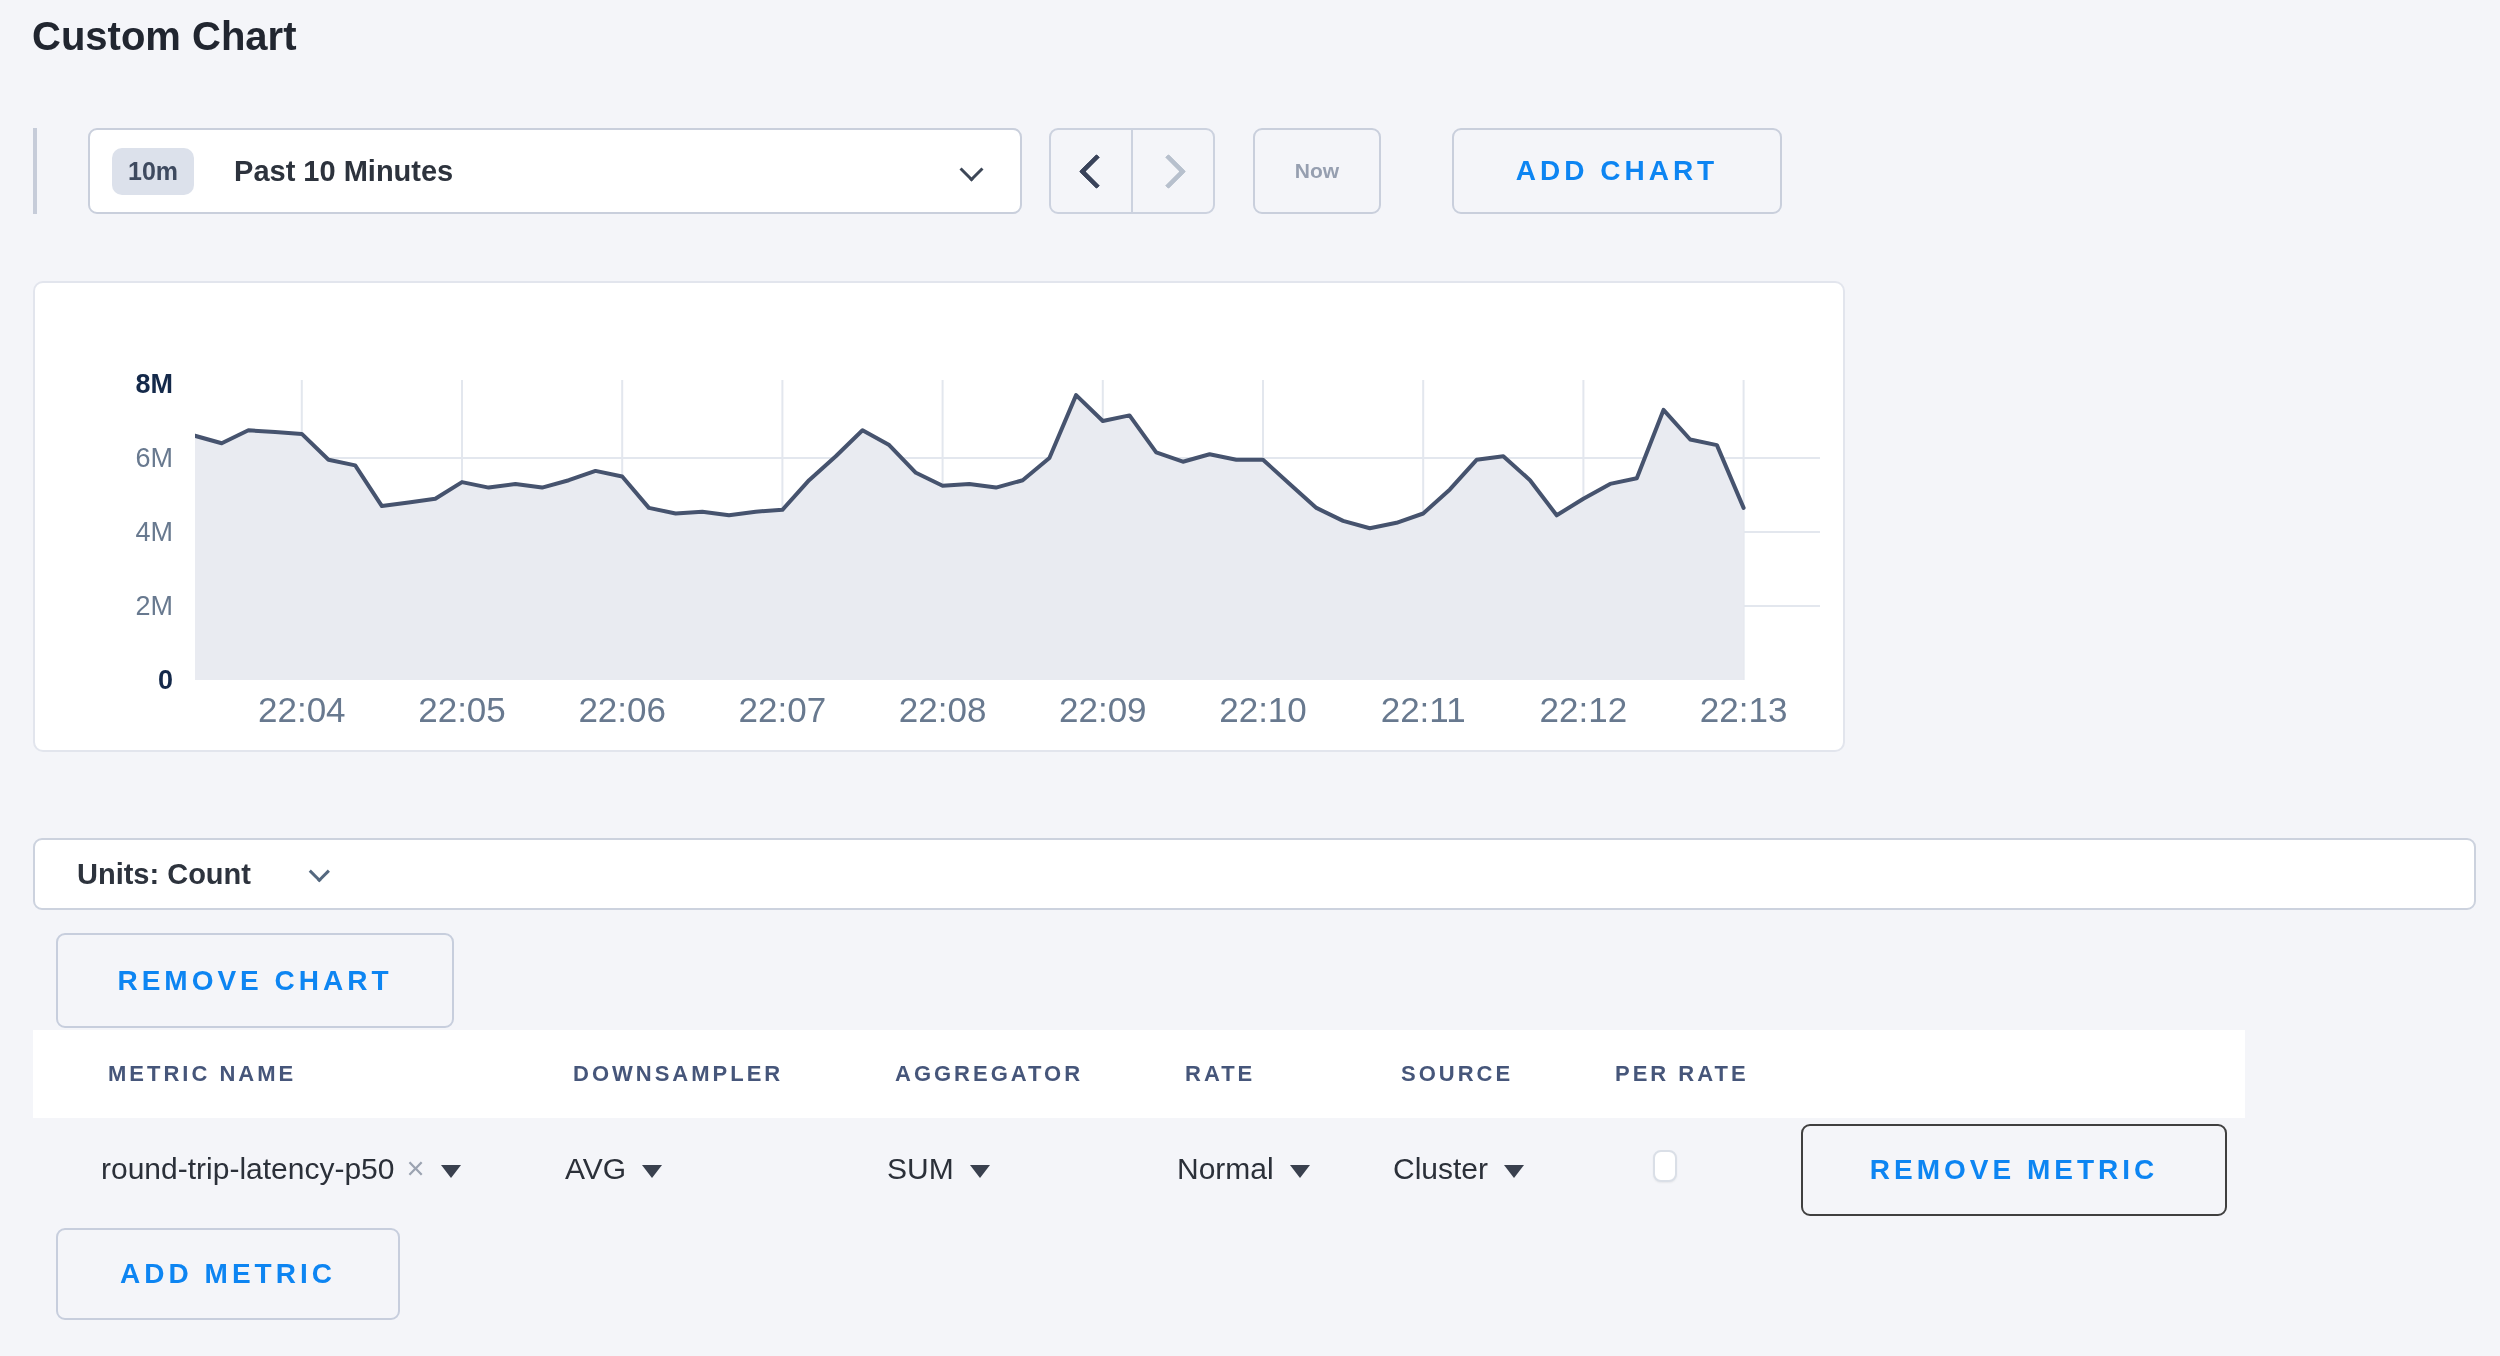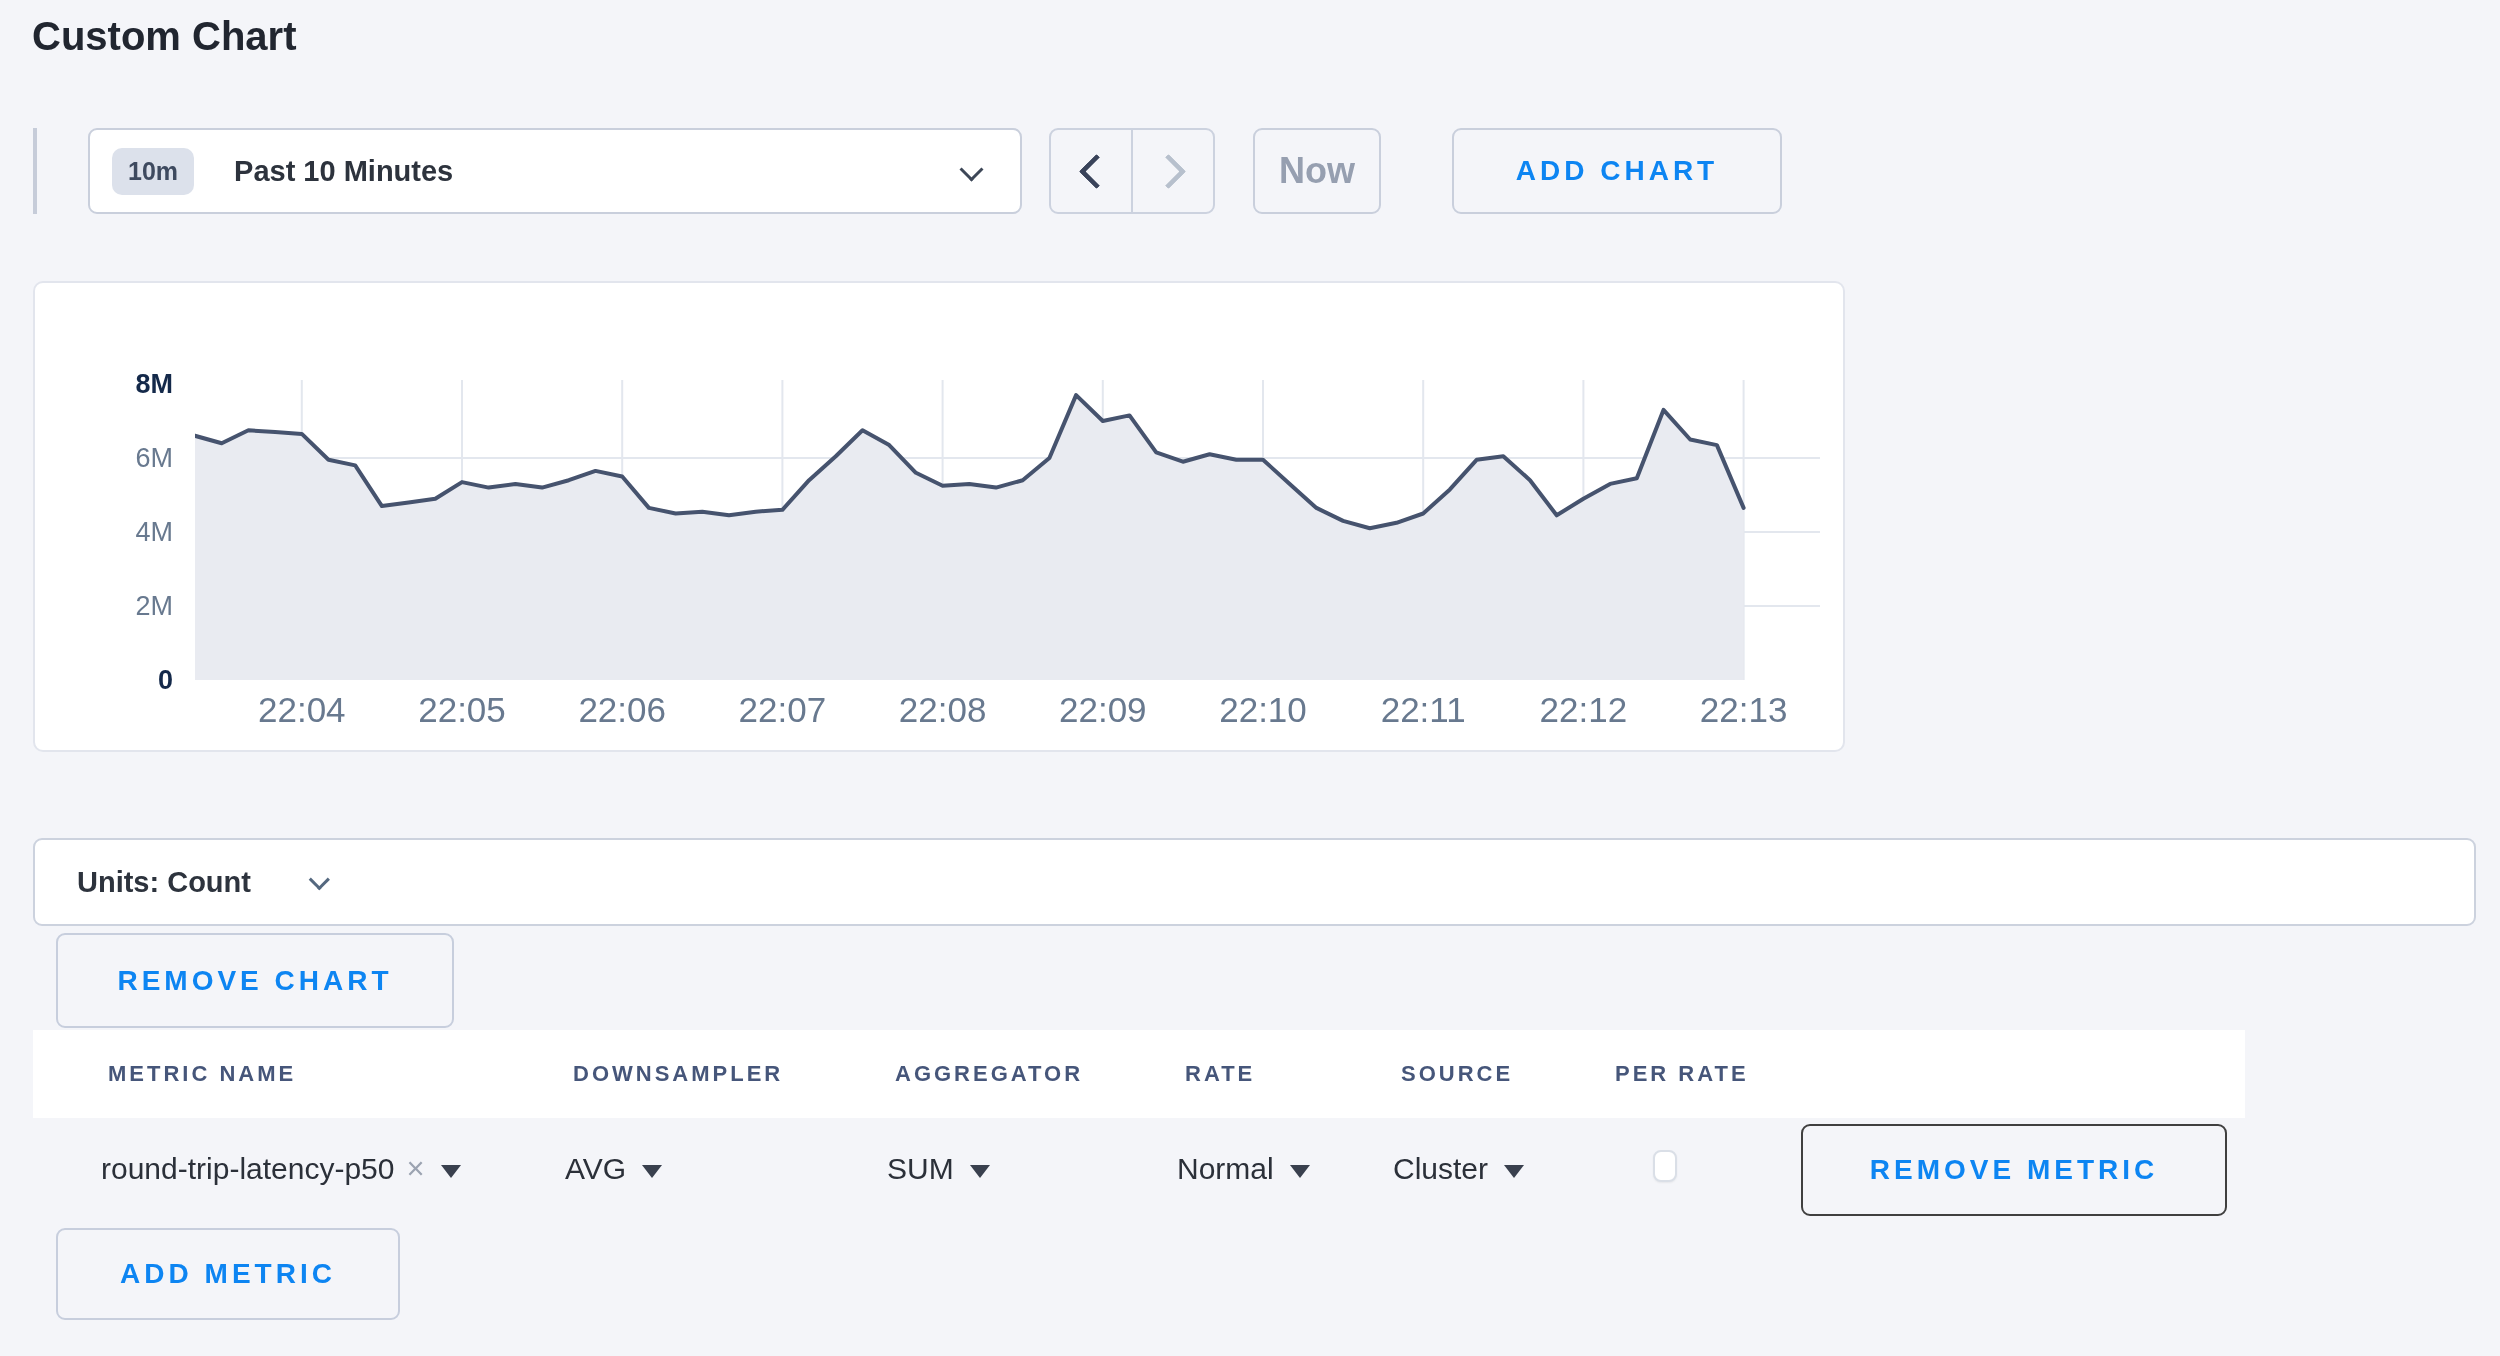--- a/index.html
+++ b/index.html
@@ -25,37 +25,37 @@
   #pager-group { left:1049px; top:128px; width:166px; height:86px; display:flex; }
   .pager-btn { box-sizing:border-box; width:83px; height:86px; border:2px solid #ccd2df;
       display:flex; align-items:center; justify-content:center; cursor:pointer; }
   #pager-prev { border-radius:9px 0 0 9px; border-right-width:1px; }
   #pager-next { border-radius:0 9px 9px 0; border-left-width:1px; }
   .pchev { width:20px; height:20px; border-style:solid; border-width:0 5px 5px 0; border-radius:2px; }
   #pager-prev .pchev { border-color:#39435a; transform:rotate(135deg); margin-left:10px; }
   #pager-next .pchev { border-color:#b7c0cd; transform:rotate(-45deg); margin-right:10px; }
 
   #now-button { left:1253px; top:128px; width:128px; height:86px; display:flex; align-items:center;
-      justify-content:center; font-size:36px; font-weight:700; color:#969fb0; cursor:default; }
+      justify-content:center; font-size:21px; font-weight:700; color:#969fb0; cursor:default; }
   .blue-btn { display:flex; align-items:center; justify-content:center; cursor:pointer;
       font-size:28px; font-weight:600; letter-spacing:4px; color:#0d85f2; }
   #add-chart-button { left:1452px; top:128px; width:330px; height:86px; }
 
   
   #chart-card { left:33px; top:281px; width:1812px; height:471px; background:#fff;
       border:2px solid #e2e5ed; border-radius:10px; box-sizing:border-box; }
   .ylab { position:absolute; width:110px; height:32px; line-height:32px; text-align:right;
       font-size:27px; color:#68798f; }
   .ylab.bold { font-weight:700; color:#14294a; }
   .xlab { position:absolute; width:130px; height:32px; line-height:32px; text-align:center;
       font-size:35px; color:#68798f; }
   #chart-svg { position:absolute; left:160px; top:89px; }
 
   
-  #units-bar { left:33px; top:838px; width:2443px; height:88px; background:#fff;
+  #units-bar { left:33px; top:838px; width:2443px; height:72px; background:#fff;
       border:2px solid #ccd2de; border-radius:9px; box-sizing:border-box;
       display:flex; align-items:center; cursor:pointer;gap:32px; }
   #units-label { margin-left:42px; font-size:29px; font-weight:700; color:#2d333d; }
   #units-chevron { margin-left:26px; width:12px; height:12px; border-right:3px solid #54687f;
       border-bottom:3px solid #54687f; transform:rotate(45deg) translateY(-4px); }
 
   #remove-chart-button { left:56px; top:933px; width:398px; height:95px;
       border:2px solid #c7cedd; border-radius:9px; box-sizing:border-box; }
 
   

